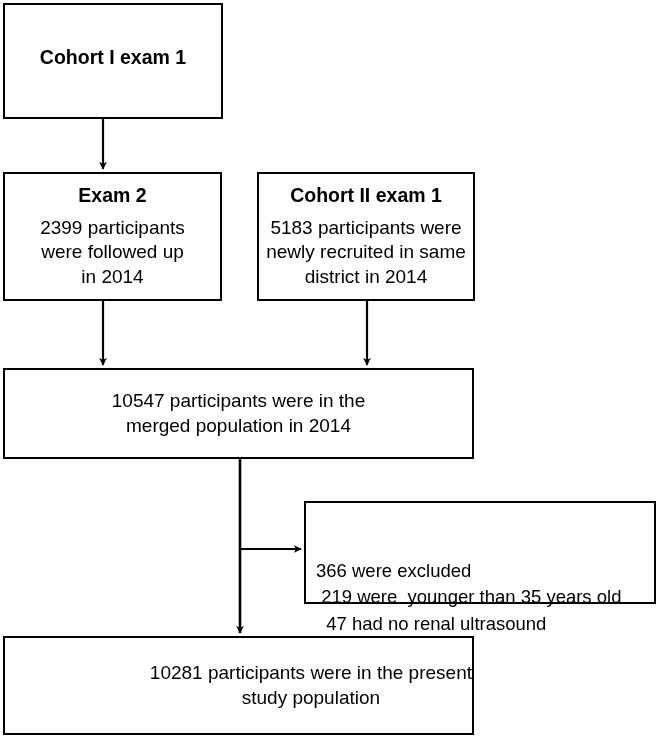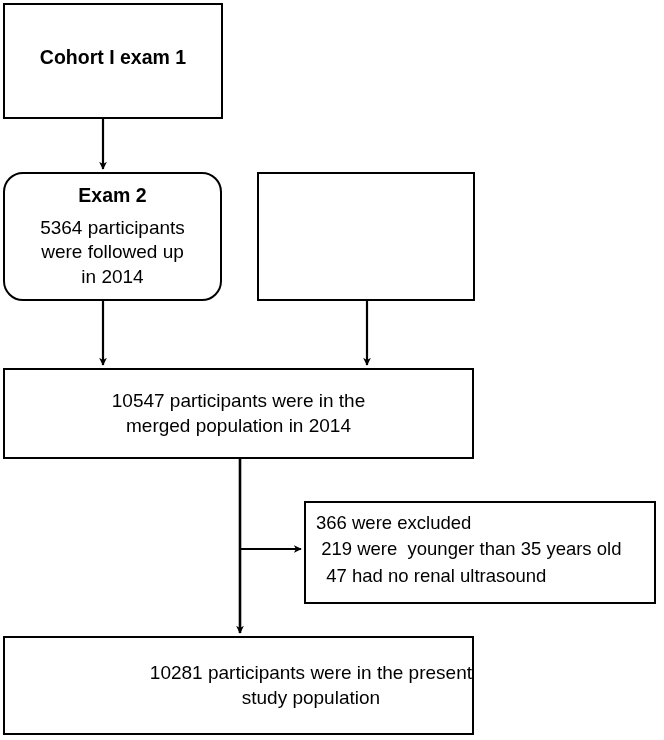--- a/index.html
+++ b/index.html
@@ -49,30 +49,31 @@
   .node-body {
     font-weight: normal;
     white-space: pre-wrap;
   }
   .node-body.tight {
     line-height: 1.32;
   }
 
   
   #node-cohort1       { left: 3px;   top: 3px;   width: 220px; height: 116px; }
-  #node-exam2         { left: 3px;   top: 172px; width: 219px; height: 129px; border-radius: 20px; }
+  #node-exam2         { left: 3px;   top: 172px; width: 219px; height: 129px; }
   #node-cohort2       { left: 257px; top: 172px; width: 218px; height: 129px; }
   #node-merged        { left: 3px;   top: 368px; width: 471px; height: 91px; }
   #node-excluded      { left: 304px; top: 501px; width: 352px; height: 103px; }
   #node-final         { left: 3px;   top: 636px; width: 471px; height: 99px; align-items: flex-end; }
 
   #node-excluded .node-body {
     font-size: 18.5px;
     line-height: 1.42;
     padding-top: 7px;
+    margin-top: 48px;
   }
 
   svg.connectors {
     position: absolute;
     left: 0;
     top: 0;
     width: 664px;
     height: 740px;
     pointer-events: none;
   }
@@ -99,26 +100,30 @@
 
     <line x1="240" y1="549" x2="301" y2="549" stroke="#000000" stroke-width="2.2" marker-end="url(#arrowhead)"></line>
   </svg>
 
   <div class="node" id="node-cohort1">
     <div class="node-title">Cohort I exam 1</div>
   </div>
 
   <div class="node" id="node-exam2">
     <div class="node-title">Exam 2</div>
-    <div class="node-body">5364 participants
+    <div class="node-body">2399 participants
 were followed up
 in 2014</div>
   </div>
 
   <div class="node" id="node-cohort2">
+    <div class="node-title">Cohort II exam 1</div>
+    <div class="node-body">5183 participants were
+newly recruited in same
+district in 2014</div>
   </div>
 
   <div class="node" id="node-merged">
     <div class="node-body">10547 participants were in the
 merged population in 2014</div>
   </div>
 
   <div class="node left-align" id="node-excluded">
     <div class="node-body tight">366 were excluded
  219 were  younger than 35 years old

